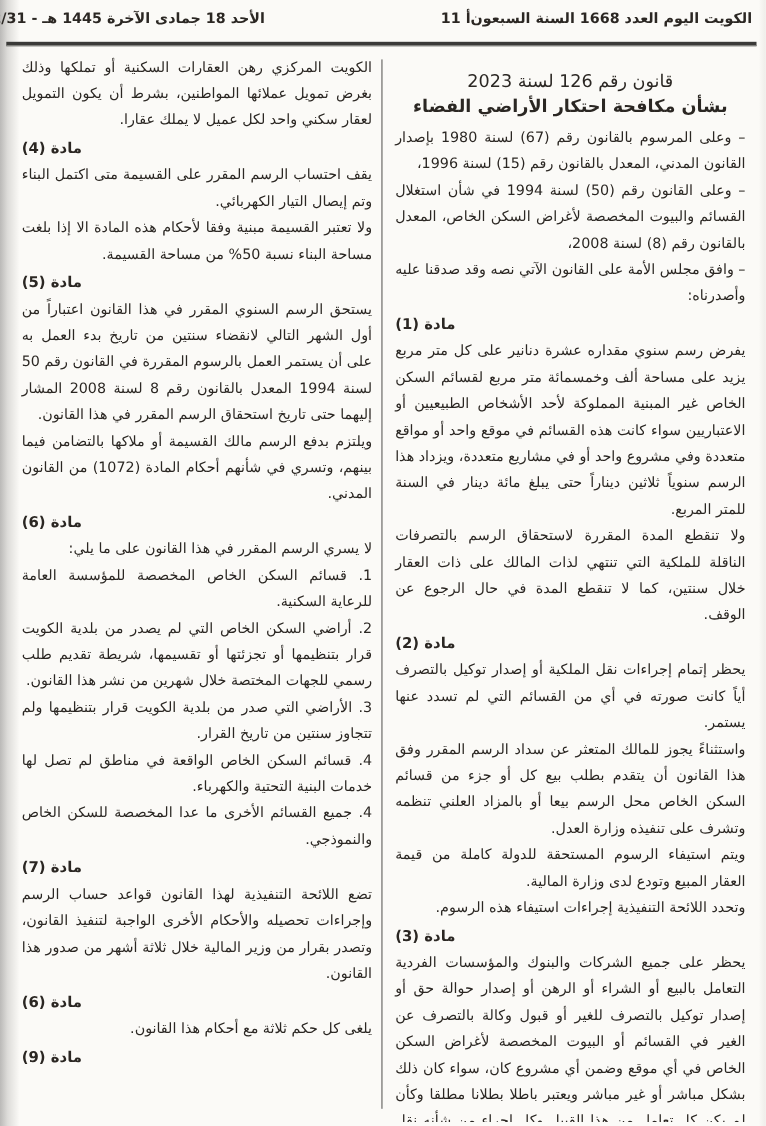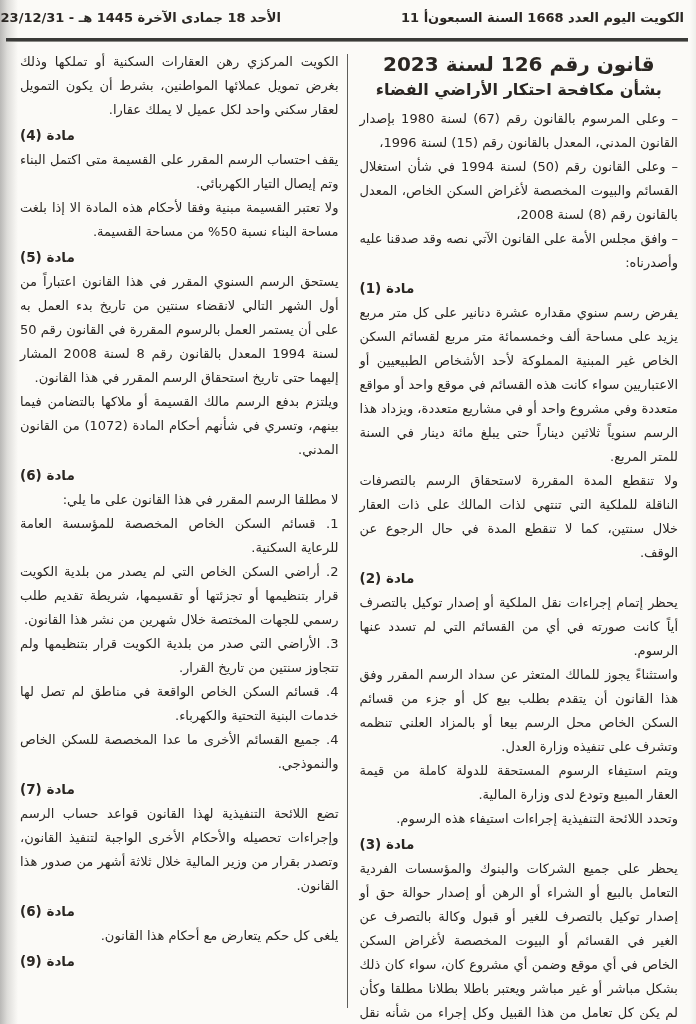--- a/index.html
+++ b/index.html
@@ -42,21 +42,21 @@
     right: 12px;
     left: 16px;
     display: flex;
     justify-content: space-between;
     align-items: baseline;
     font-size: 13px;
     font-weight: bold;
     white-space: nowrap;
   }
   .masthead .hdr-cell { direction: rtl; }
-  .masthead .hdr-page { padding-left: 120px; }
+  .masthead .hdr-page { padding-left: 120px; margin-left: 40px; }
 
   .masthead-rule {
     position: absolute;
     top: 38px;
     right: 8px;
     left: 6px;
     height: 3px;
     background: #3a3a38;
     border-bottom: 1px solid #8a8a86;
   }
@@ -75,23 +75,23 @@
     padding: 2px 6px 0 10px;
   }
   .col-divider {
     width: 1px;
     background: #5f5e5b;
     margin: 6px 2px 12px 2px;
   }
 
   .law-title {
     text-align: center;
-    font-size: 20px;
-    font-weight: bold;
-    margin: 2px 0 4px 0;
+    font-size: 16px;
+    font-weight: normal;
+    margin: 14px 0 4px 0;
   }
   .law-subtitle {
     text-align: center;
     font-size: 16px;
     font-weight: bold;
     margin: 0 0 8px 0;
   }
 
   .blk {
     font-size: 13px;
@@ -128,50 +128,50 @@
       <h1 class="law-title">قانون رقم 126 لسنة 2023</h1>
       <h2 class="law-subtitle">بشأن مكافحة احتكار الأراضي الفضاء</h2>
       <div>
           <div class="blk preamble">– وعلى المرسوم بالقانون رقم (67) لسنة 1980 بإصدار القانون المدني، المعدل بالقانون رقم (15) لسنة 1996،</div>
           <div class="blk preamble">– وعلى القانون رقم (50) لسنة 1994 في شأن استغلال القسائم والبيوت المخصصة لأغراض السكن الخاص، المعدل بالقانون رقم (8) لسنة 2008،</div>
           <div class="blk preamble">– وافق مجلس الأمة على القانون الآتي نصه وقد صدقنا عليه وأصدرناه:</div>
           <div class="blk article-heading">مادة (1)</div>
           <div class="blk paragraph">يفرض رسم سنوي مقداره عشرة دنانير على كل متر مربع يزيد على مساحة ألف وخمسمائة متر مربع لقسائم السكن الخاص غير المبنية المملوكة لأحد الأشخاص الطبيعيين أو الاعتباريين سواء كانت هذه القسائم في موقع واحد أو مواقع متعددة وفي مشروع واحد أو في مشاريع متعددة، ويزداد هذا الرسم سنوياً ثلاثين ديناراً حتى يبلغ مائة دينار في السنة للمتر المربع.</div>
           <div class="blk paragraph">ولا تنقطع المدة المقررة لاستحقاق الرسم بالتصرفات الناقلة للملكية التي تنتهي لذات المالك على ذات العقار خلال سنتين، كما لا تنقطع المدة في حال الرجوع عن الوقف.</div>
           <div class="blk article-heading">مادة (2)</div>
-          <div class="blk paragraph">يحظر إتمام إجراءات نقل الملكية أو إصدار توكيل بالتصرف أياً كانت صورته في أي من القسائم التي لم تسدد عنها الرسوم.</div>
+          <div class="blk paragraph">يحظر إتمام إجراءات نقل الملكية أو إصدار توكيل بالتصرف أياً كانت صورته في أي من القسائم التي لم تسدد عنها يستمر.</div>
           <div class="blk paragraph">واستثناءً يجوز للمالك المتعثر عن سداد الرسم المقرر وفق هذا القانون أن يتقدم بطلب بيع كل أو جزء من قسائم السكن الخاص محل الرسم بيعا أو بالمزاد العلني تنظمه وتشرف على تنفيذه وزارة العدل.</div>
           <div class="blk paragraph">ويتم استيفاء الرسوم المستحقة للدولة كاملة من قيمة العقار المبيع وتودع لدى وزارة المالية.</div>
           <div class="blk paragraph">وتحدد اللائحة التنفيذية إجراءات استيفاء هذه الرسوم.</div>
           <div class="blk article-heading">مادة (3)</div>
           <div class="blk paragraph">يحظر على جميع الشركات والبنوك والمؤسسات الفردية التعامل بالبيع أو الشراء أو الرهن أو إصدار حوالة حق أو إصدار توكيل بالتصرف للغير أو قبول وكالة بالتصرف عن الغير في القسائم أو البيوت المخصصة لأغراض السكن الخاص في أي موقع وضمن أي مشروع كان، سواء كان ذلك بشكل مباشر أو غير مباشر ويعتبر باطلا بطلانا مطلقا وكأن لم يكن كل تعامل من هذا القبيل وكل إجراء من شأنه نقل ملكية القسائم والبيوت المخصصة لأغراض السكن الخاص بالمخالفة لأحكام هذا القانون.</div>
         </div>
     </section>
 
     <div class="col-divider"></div>
 
     <section class="col col-left">
       <div>
           <div class="blk paragraph">الكويت المركزي رهن العقارات السكنية أو تملكها وذلك بغرض تمويل عملائها المواطنين، بشرط أن يكون التمويل لعقار سكني واحد لكل عميل لا يملك عقارا.</div>
           <div class="blk article-heading">مادة (4)</div>
           <div class="blk paragraph">يقف احتساب الرسم المقرر على القسيمة متى اكتمل البناء وتم إيصال التيار الكهربائي.</div>
           <div class="blk paragraph">ولا تعتبر القسيمة مبنية وفقا لأحكام هذه المادة الا إذا بلغت مساحة البناء نسبة 50% من مساحة القسيمة.</div>
           <div class="blk article-heading">مادة (5)</div>
           <div class="blk paragraph">يستحق الرسم السنوي المقرر في هذا القانون اعتباراً من أول الشهر التالي لانقضاء سنتين من تاريخ بدء العمل به على أن يستمر العمل بالرسوم المقررة في القانون رقم 50 لسنة 1994 المعدل بالقانون رقم 8 لسنة 2008 المشار إليهما حتى تاريخ استحقاق الرسم المقرر في هذا القانون.</div>
           <div class="blk paragraph">ويلتزم بدفع الرسم مالك القسيمة أو ملاكها بالتضامن فيما بينهم، وتسري في شأنهم أحكام المادة (1072) من القانون المدني.</div>
           <div class="blk article-heading">مادة (6)</div>
-          <div class="blk paragraph">لا مطلقا الرسم المقرر في هذا القانون على ما يلي:</div>
+          <div class="blk paragraph">لا يسري الرسم المقرر في هذا القانون على ما يلي:</div>
           <div class="blk list-item">1. قسائم السكن الخاص المخصصة للمؤسسة العامة للرعاية السكنية.</div>
           <div class="blk list-item">2. أراضي السكن الخاص التي لم يصدر من بلدية الكويت قرار بتنظيمها أو تجزئتها أو تقسيمها، شريطة تقديم طلب رسمي للجهات المختصة خلال شهرين من نشر هذا القانون.</div>
           <div class="blk list-item">3. الأراضي التي صدر من بلدية الكويت قرار بتنظيمها ولم تتجاوز سنتين من تاريخ القرار.</div>
           <div class="blk list-item">4. قسائم السكن الخاص الواقعة في مناطق لم تصل لها خدمات البنية التحتية والكهرباء.</div>
           <div class="blk list-item">4. جميع القسائم الأخرى ما عدا المخصصة للسكن الخاص والنموذجي.</div>
           <div class="blk article-heading">مادة (7)</div>
           <div class="blk paragraph">تضع اللائحة التنفيذية لهذا القانون قواعد حساب الرسم وإجراءات تحصيله والأحكام الأخرى الواجبة لتنفيذ القانون، وتصدر بقرار من وزير المالية خلال ثلاثة أشهر من صدور هذا القانون.</div>
           <div class="blk article-heading">مادة (6)</div>
-          <div class="blk paragraph">يلغى كل حكم يتعارض مع أحكام هذا القانون.</div>
+          <div class="blk paragraph">يلغى كل حكم ثلاثة مع أحكام هذا القانون.</div>
           <div class="blk article-heading">مادة (9)</div>
         </div>
 
     </section>
 
   </main>
 </div>
 
 </body></html>

